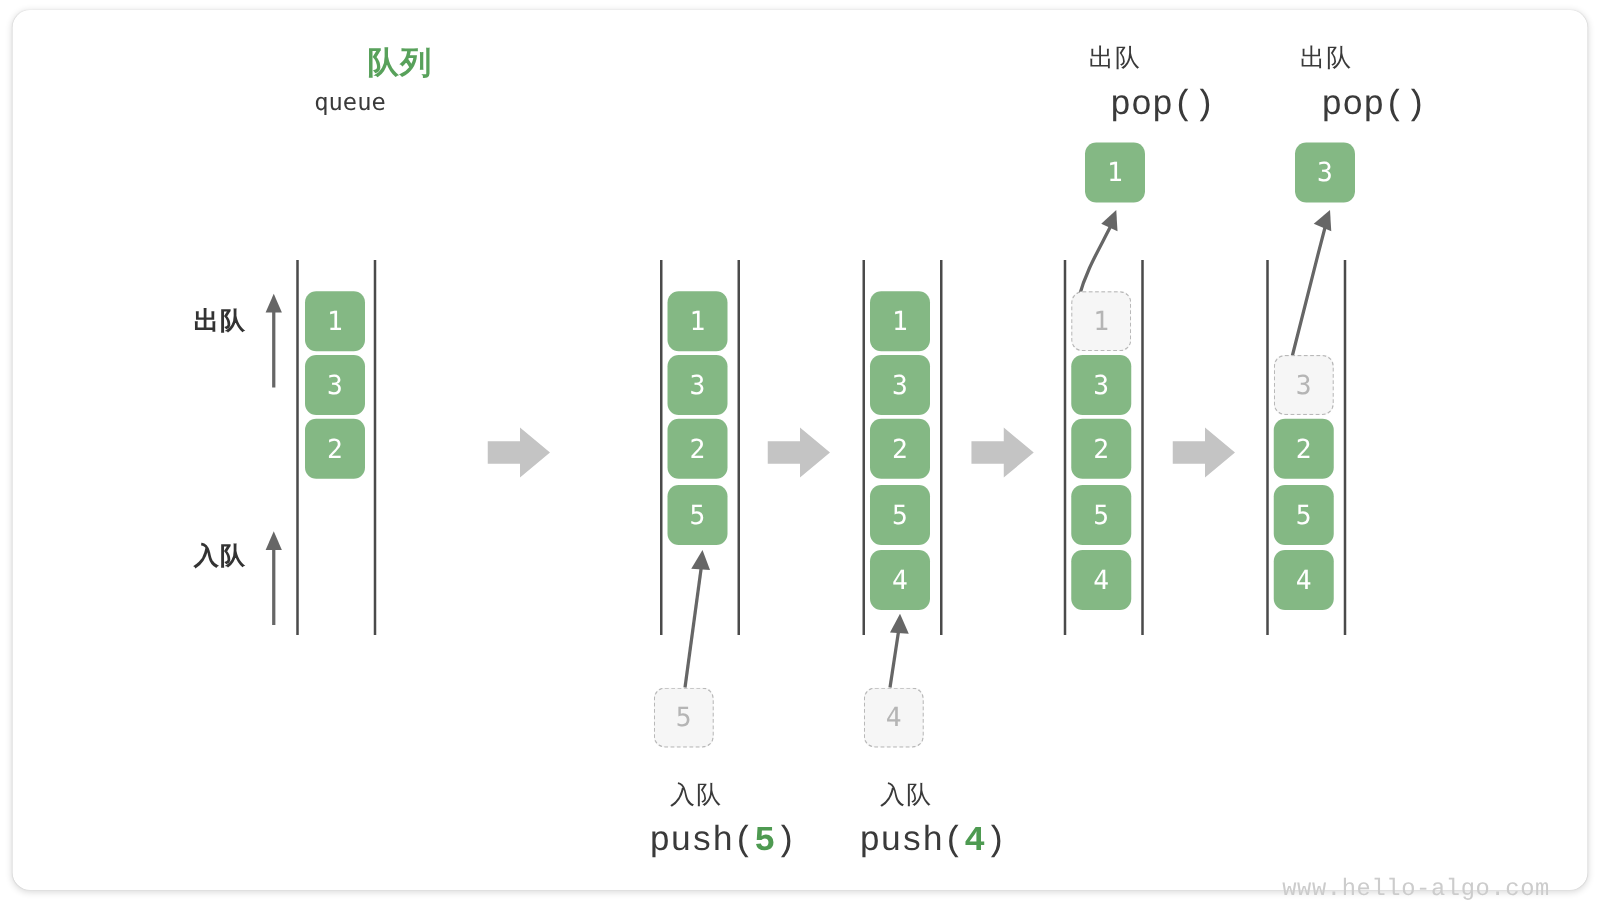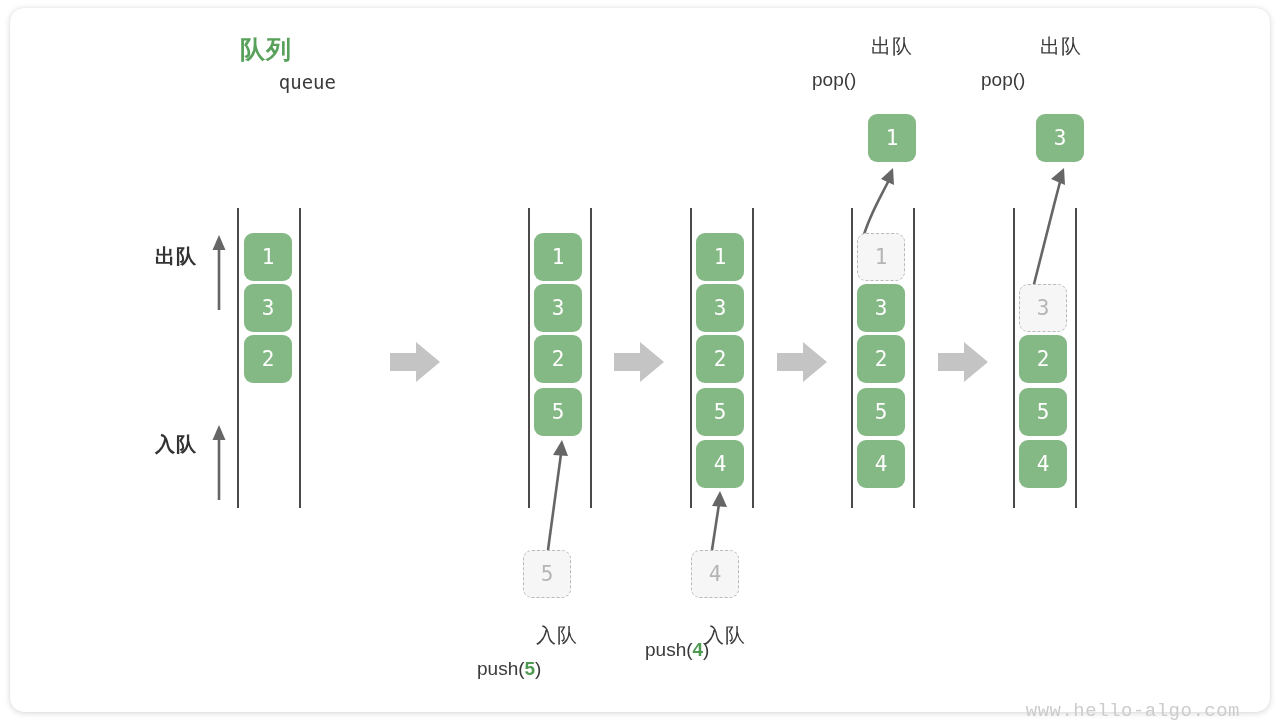--- a/index.html
+++ b/index.html
@@ -31,21 +31,21 @@
     height: 720px;
   }
   .abs { position: absolute; }
 
   
   .title-cn {
     color: #58a15b;
     font-weight: bold;
     font-size: 25px;
     letter-spacing: 1px;
-    text-align: center;
+    text-align: right;
   }
   .title-mono {
     color: #3a3a3a;
     font-family: "DejaVu Sans Mono", monospace;
     font-size: 19px;
     text-align: center;
   }
   .label-cn {
     color: #333333;
     font-weight: bold;
@@ -54,23 +54,23 @@
     letter-spacing: 1px;
   }
   .op-cn {
     color: #3a3a3a;
     font-size: 20px;
     text-align: center;
     letter-spacing: 1px;
   }
   .op-mono {
     color: #3a3a3a;
-    font-family: Liberation Sans, sans-serif;
-    font-size: 19px;
-    text-align: left;
+    font-family: Liberation Mono, monospace;
+    font-size: 28px;
+    text-align: right;
   }
   .op-mono .num { color: #4e9a51; font-weight: bold; }
   .watermark {
     color: #cccccc;
     font-family: Liberation Mono, monospace;
     font-size: 19px;
     letter-spacing: 0.5px;
     text-align: right;
     margin-top: 28px;
   }
@@ -115,21 +115,21 @@
   .curve-arrow { position: absolute; }
 </style>
 </head>
 <body>
 
 <div id="card"></div>
 
 <div id="stage">
 
   <div class="abs title-cn" style="left:186px; top:33px; width:160px;">队列</div>
-  <div class="abs title-mono" style="left:176px; top:71px; width:160px;text-align:right;">queue</div>
+  <div class="abs title-mono" style="left:200px; top:71px; width:160px;">queue</div>
 
 
   <div class="abs label-cn" style="left:138px; top:243px; width:76px;">出队</div>
   <svg class="updown-arrow" style="left:206px; top:232px;" width="26" height="80">
     <line x1="13" y1="78" x2="13" y2="14" stroke="#666666" stroke-width="2.6"></line>
     <polygon points="13,3 6.5,18 19.5,18" fill="#666666"></polygon>
   </svg>
 
   <div class="abs label-cn" style="left:138px; top:431px; width:76px;">入队</div>
   <svg class="updown-arrow" style="left:206px; top:422px;" width="26" height="80">
@@ -182,21 +182,21 @@
     <div class="cell filled" style="left:696px; top:440px;">4</div>
 
     <div class="cell ghost" style="left:691px; top:550px;">4</div>
 
     <svg class="curve-arrow" style="left:690px; top:483px;" width="60" height="72">
       <path d="M 22 67 L 29 21" stroke="#666666" stroke-width="2.6" fill="none"></path>
       <polygon points="30,8 22,23 37,24" fill="#666666"></polygon>
     </svg>
 
     <div class="abs op-cn" style="left:645px; top:622px; width:160px;">入队</div>
-    <div class="abs op-mono" style="left:645px; top:639px; width:160px;"><span>push(</span><span class="num">4</span><span>)</span></div>
+    <div class="abs op-mono" style="left:645px; top:658px; width:160px;"><span>push(</span><span class="num">4</span><span>)</span></div>
   </div>
 
   <svg class="sep-arrow" style="left:777px; top:340px;" width="52" height="44">
     <polygon points="0,13 26,13 26,2 50,22 26,42 26,31 0,31" fill="#c4c4c4"></polygon>
   </svg>
 
   <div>
     <div class="abs op-cn" style="left:812px; top:33px; width:160px;">出队</div>
     <div class="abs op-mono" style="left:812px; top:69px; width:160px;"><span>pop(</span><span class="num"></span><span>)</span></div>
 

